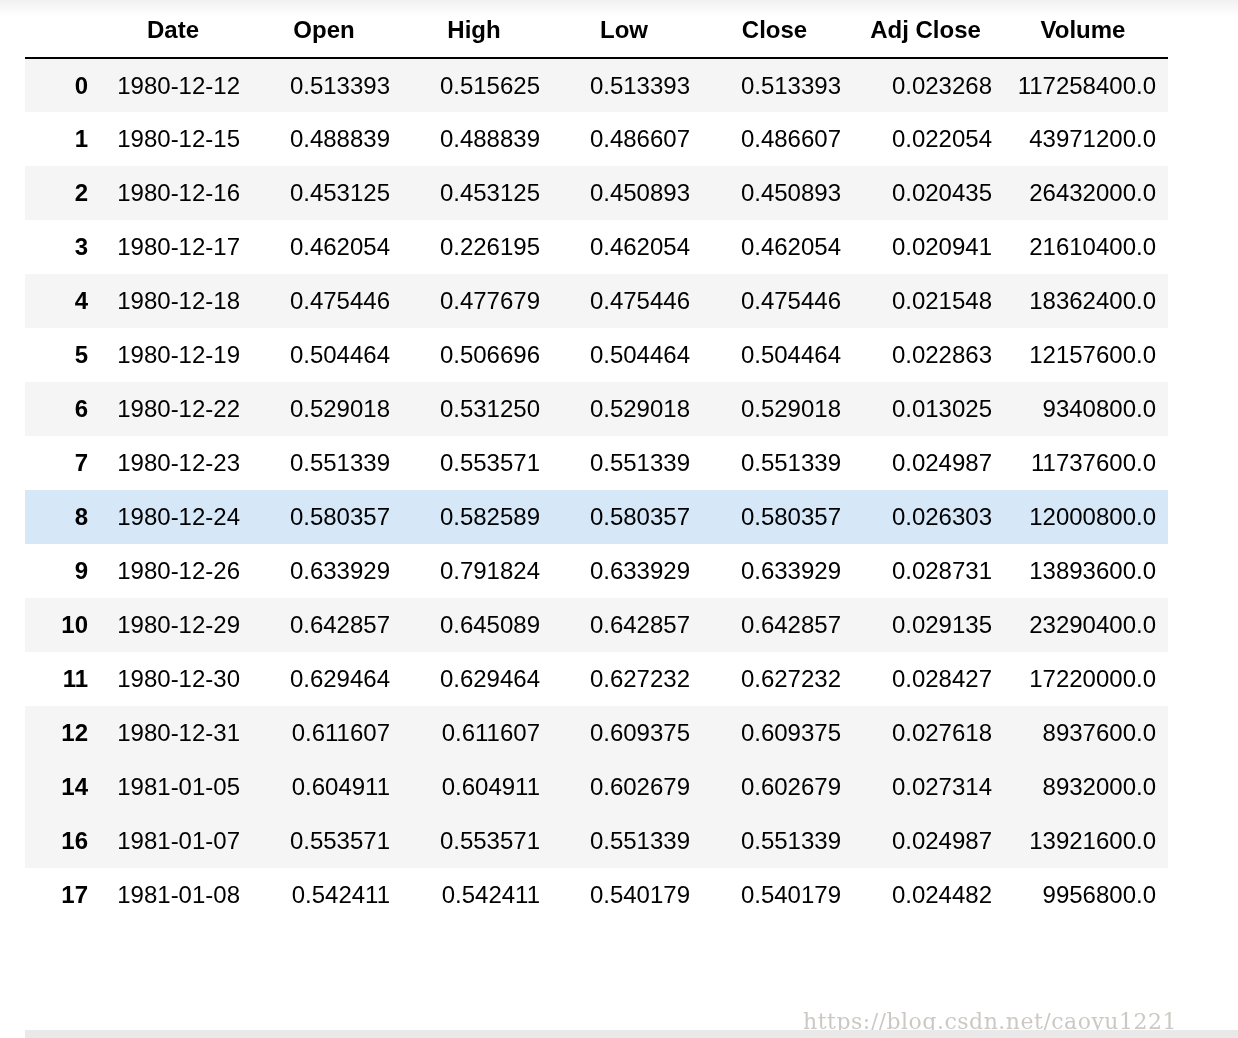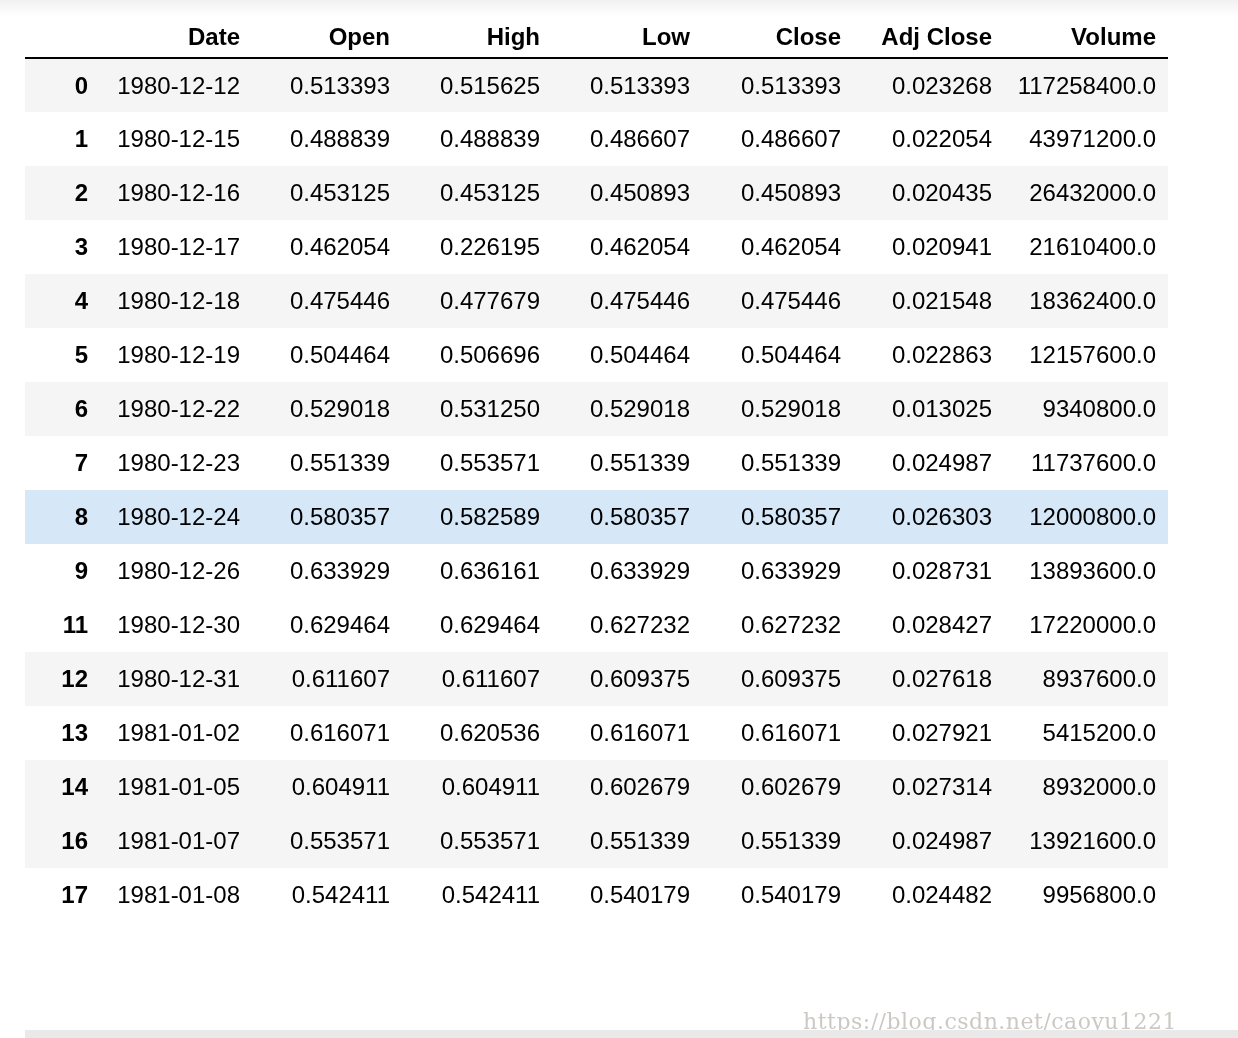--- a/index.html
+++ b/index.html
@@ -26,23 +26,22 @@
   }
   table.dataframe {
     border-collapse: collapse;
     table-layout: fixed;
     width: 1143px;
     font-size: 24px;
   }
   table.dataframe thead th {
     height: 58px;
     vertical-align: bottom;
-    text-align: right;
     font-weight: bold;
-    padding: 0 12px 6px 6px;
+    padding: 0 12px 13px 6px;
     border-bottom: 2px solid var(--header-border, #000);
     background: transparent;
     white-space: nowrap;
   }
   table.dataframe tbody th,
   table.dataframe tbody td {
     height: 54px;
     text-align: right;
     vertical-align: middle;
     padding: 0 12px 0 6px;
@@ -190,25 +189,35 @@
           <td>0.582589</td>
           <td>0.580357</td>
           <td>0.580357</td>
           <td>0.026303</td>
           <td>12000800.0</td>
         </tr>
         <tr class="">
           <th>9</th>
           <td>1980-12-26</td>
           <td>0.633929</td>
-          <td>0.636161</td>
+          <td>0.791824</td>
           <td>0.633929</td>
           <td>0.633929</td>
           <td>0.028731</td>
           <td>13893600.0</td>
+        </tr>
+        <tr class="stripe">
+          <th>10</th>
+          <td>1980-12-29</td>
+          <td>0.642857</td>
+          <td>0.645089</td>
+          <td>0.642857</td>
+          <td>0.642857</td>
+          <td>0.029135</td>
+          <td>23290400.0</td>
         </tr>
         <tr class="">
           <th>11</th>
           <td>1980-12-30</td>
           <td>0.629464</td>
           <td>0.629464</td>
           <td>0.627232</td>
           <td>0.627232</td>
           <td>0.028427</td>
           <td>17220000.0</td>
@@ -216,30 +225,20 @@
         <tr class="stripe">
           <th>12</th>
           <td>1980-12-31</td>
           <td>0.611607</td>
           <td>0.611607</td>
           <td>0.609375</td>
           <td>0.609375</td>
           <td>0.027618</td>
           <td>8937600.0</td>
         </tr>
-        <tr class="">
-          <th>13</th>
-          <td>1981-01-02</td>
-          <td>0.616071</td>
-          <td>0.620536</td>
-          <td>0.616071</td>
-          <td>0.616071</td>
-          <td>0.027921</td>
-          <td>5415200.0</td>
-        </tr>
         <tr class="stripe">
           <th>14</th>
           <td>1981-01-05</td>
           <td>0.604911</td>
           <td>0.604911</td>
           <td>0.602679</td>
           <td>0.602679</td>
           <td>0.027314</td>
           <td>8932000.0</td>
         </tr>

